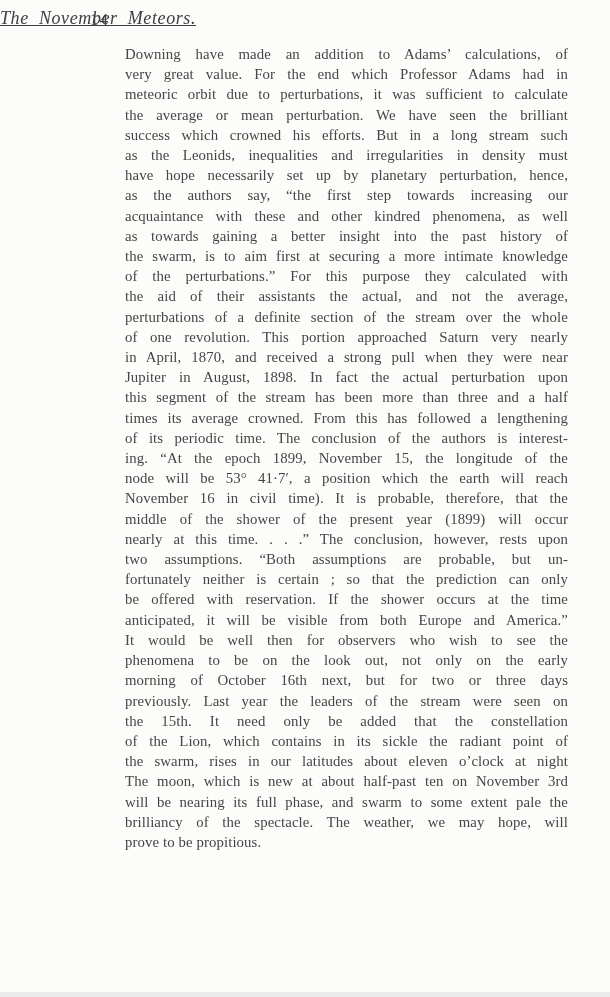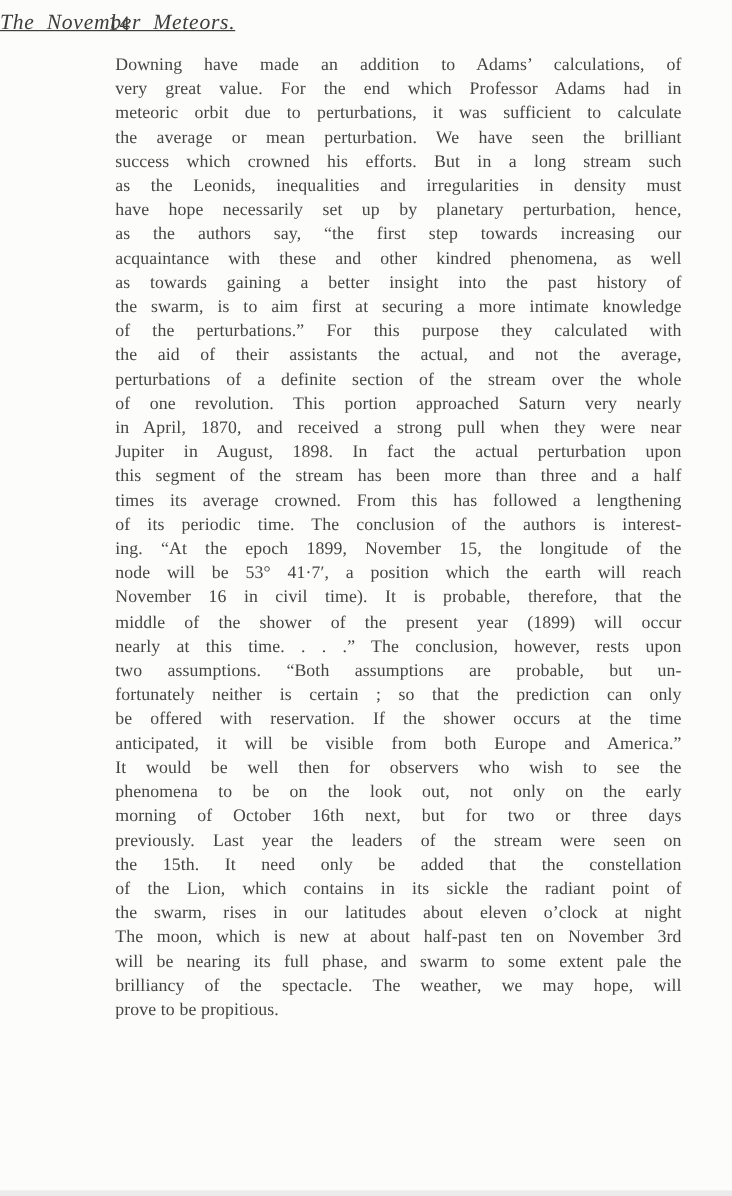--- a/index.html
+++ b/index.html
@@ -48,20 +48,21 @@
     left: 96px;
     width: 472px;
   }
   .line {
     font-size: 14.8px;
     line-height: 20.2px;
     text-align: justify;
     text-align-last: justify;
     letter-spacing: 0.1px;
     white-space: normal;
+    margin-left: 29px;
   }
   .line.last {
     text-align-last: left;
   }
   .line i { font-style: italic; }
   .bottom-edge {
     position: absolute;
     left: 0;
     bottom: 0;
     width: 100%;

